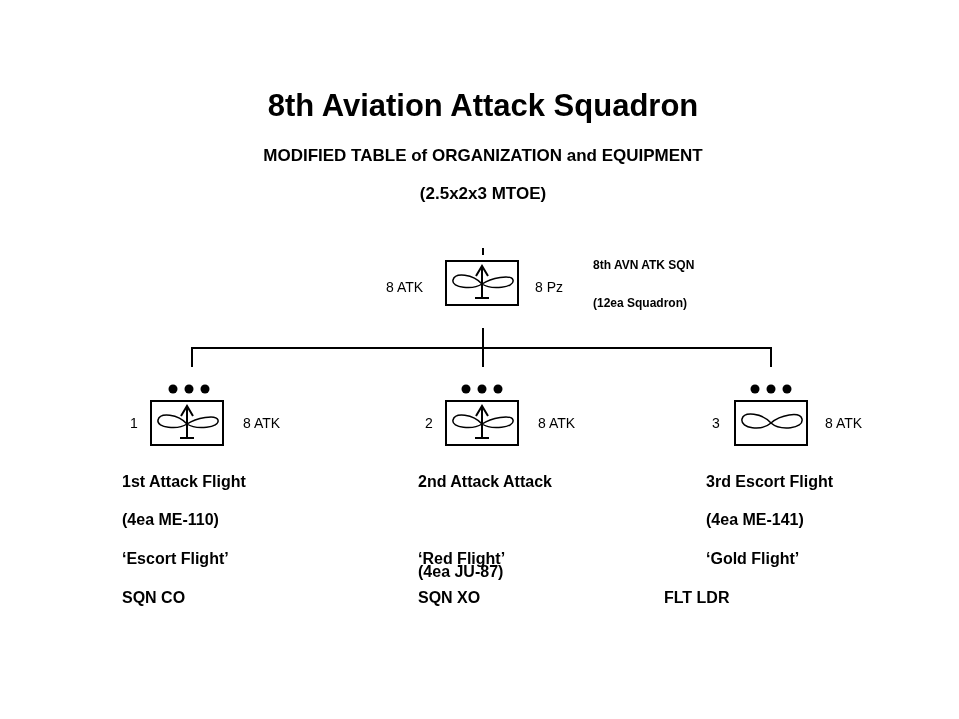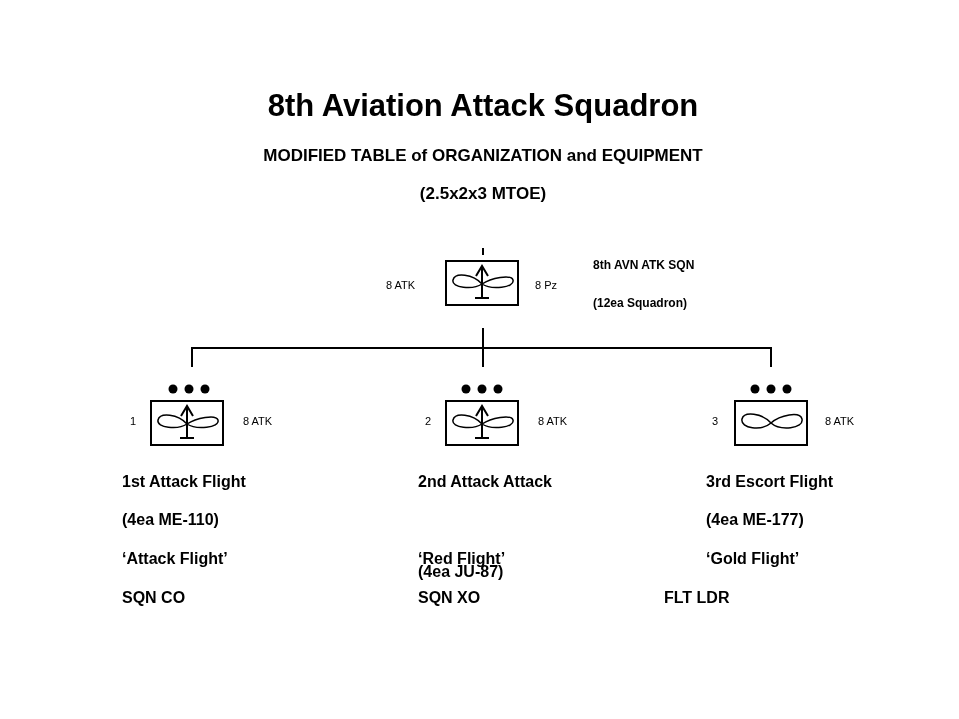--- a/index.html
+++ b/index.html
@@ -2,21 +2,21 @@
 <html><head>
 <meta charset="utf-8">
 <style>
   html, body { margin: 0; padding: 0; background: #ffffff; }
   body { width: 959px; height: 719px; position: relative; overflow: hidden;
          font-family: "Liberation Sans", sans-serif; color: #000; }
   .abs { position: absolute; }
   .title { left: 0; width: 966px; top: 88px; text-align: center; font-size: 31px; font-weight: bold; }
   .subtitle { left: 0; width: 966px; top: 146px; text-align: center; font-size: 17px; font-weight: bold; }
   .subtitle2 { left: 0; width: 966px; top: 184px; text-align: center; font-size: 17px; font-weight: bold; }
-  .lbl { font-size: 11px; white-space: nowrap; }
+  .lbl { font-size: 14px; white-space: nowrap; }
   .hq-name { font-size: 12px; font-weight: bold; white-space: nowrap; }
   .flt-text { font-size: 16px; font-weight: bold; white-space: nowrap; }
   svg.lines { position: absolute; left: 0; top: 0; }
   .unit-box { position: absolute; width: 74px; height: 46px; }
   .unit-box svg { position: absolute; left: 0; top: 0; }
 </style>
 </head>
 <body>
 
 <div class="abs title">8th Aviation Attack Squadron</div>
@@ -58,21 +58,21 @@
     <rect x="1" y="1" width="72" height="44" fill="#fff" stroke="#000" stroke-width="2"></rect>
     <path d="M37 24 C28 14, 10 12, 8 20 C6 28, 28 30, 37 24 C46 18, 66 14, 68 20 C70 28, 46 30, 37 24 Z" fill="none" stroke="#000" stroke-width="1.5"></path>
     <line x1="37" y1="7" x2="37" y2="38" stroke="#000" stroke-width="2"></line>
     <polyline points="31,16 37,6 43,16" fill="none" stroke="#000" stroke-width="2"></polyline>
     <line x1="30" y1="38" x2="44" y2="38" stroke="#000" stroke-width="2"></line>
   </svg>
 </div>
 <div class="abs lbl" style="left:243px; top:415px;">8 ATK</div>
 <div class="abs flt-text" style="left:122px; top:473px;">1st Attack Flight</div>
 <div class="abs flt-text" style="left:122px; top:511px;">(4ea ME-110)</div>
-<div class="abs flt-text" style="left:122px; top:550px;">‘Attack Flight’</div>
+<div class="abs flt-text" style="left:122px; top:550px;">‘Escort Flight’</div>
 <div class="abs flt-text" style="left:122px; top:589px;text-align:right;">SQN CO</div>
 
 <div class="abs" style="left:461px; top:382px;">
   <svg width="46" height="12">
     <circle cx="5" cy="5" r="4.5" fill="#000"></circle>
       <circle cx="21" cy="5" r="4.5" fill="#000"></circle>
       <circle cx="37" cy="5" r="4.5" fill="#000"></circle>
   </svg>
 </div>
 <div class="abs lbl" style="left:425px; top:415px;">2</div>
@@ -100,15 +100,15 @@
 </div>
 <div class="abs lbl" style="left:712px; top:415px;">3</div>
 <div class="unit-box" style="left:734px; top:400px;">
   <svg width="74" height="46" viewBox="0 0 74 46">
     <rect x="1" y="1" width="72" height="44" fill="#fff" stroke="#000" stroke-width="2"></rect>
     <path d="M37 23 C28 13, 10 11, 8 19 C6 29, 28 31, 37 23 C46 15, 66 11, 68 19 C70 29, 46 31, 37 23 Z" fill="none" stroke="#000" stroke-width="1.5"></path>
   </svg>
 </div>
 <div class="abs lbl" style="left:825px; top:415px;">8 ATK</div>
 <div class="abs flt-text" style="left:706px; top:473px;">3rd Escort Flight</div>
-<div class="abs flt-text" style="left:706px; top:511px;">(4ea ME-177)</div>
+<div class="abs flt-text" style="left:706px; top:511px;">(4ea ME-141)</div>
 <div class="abs flt-text" style="left:706px; top:550px;">‘Gold Flight’</div>
 <div class="abs flt-text" style="left:664px; top:589px;">FLT LDR</div>
 
 </body></html>

